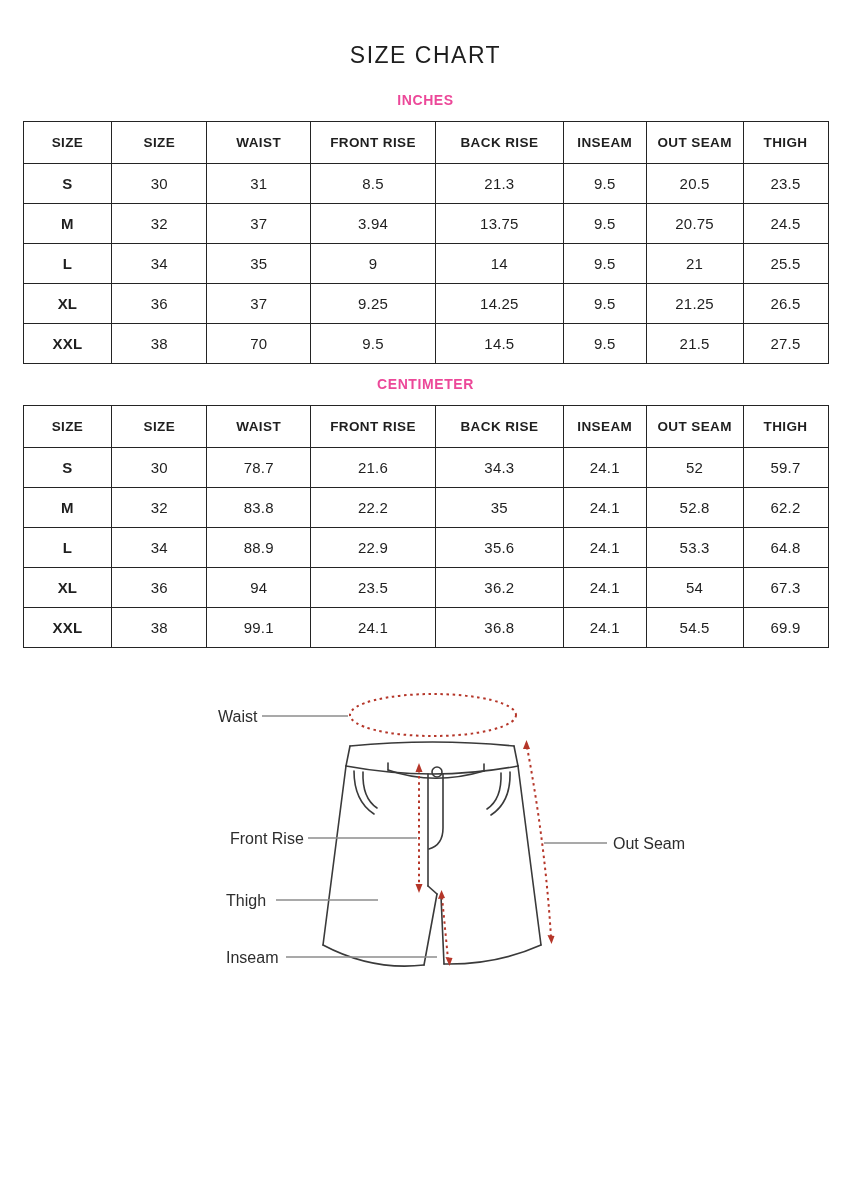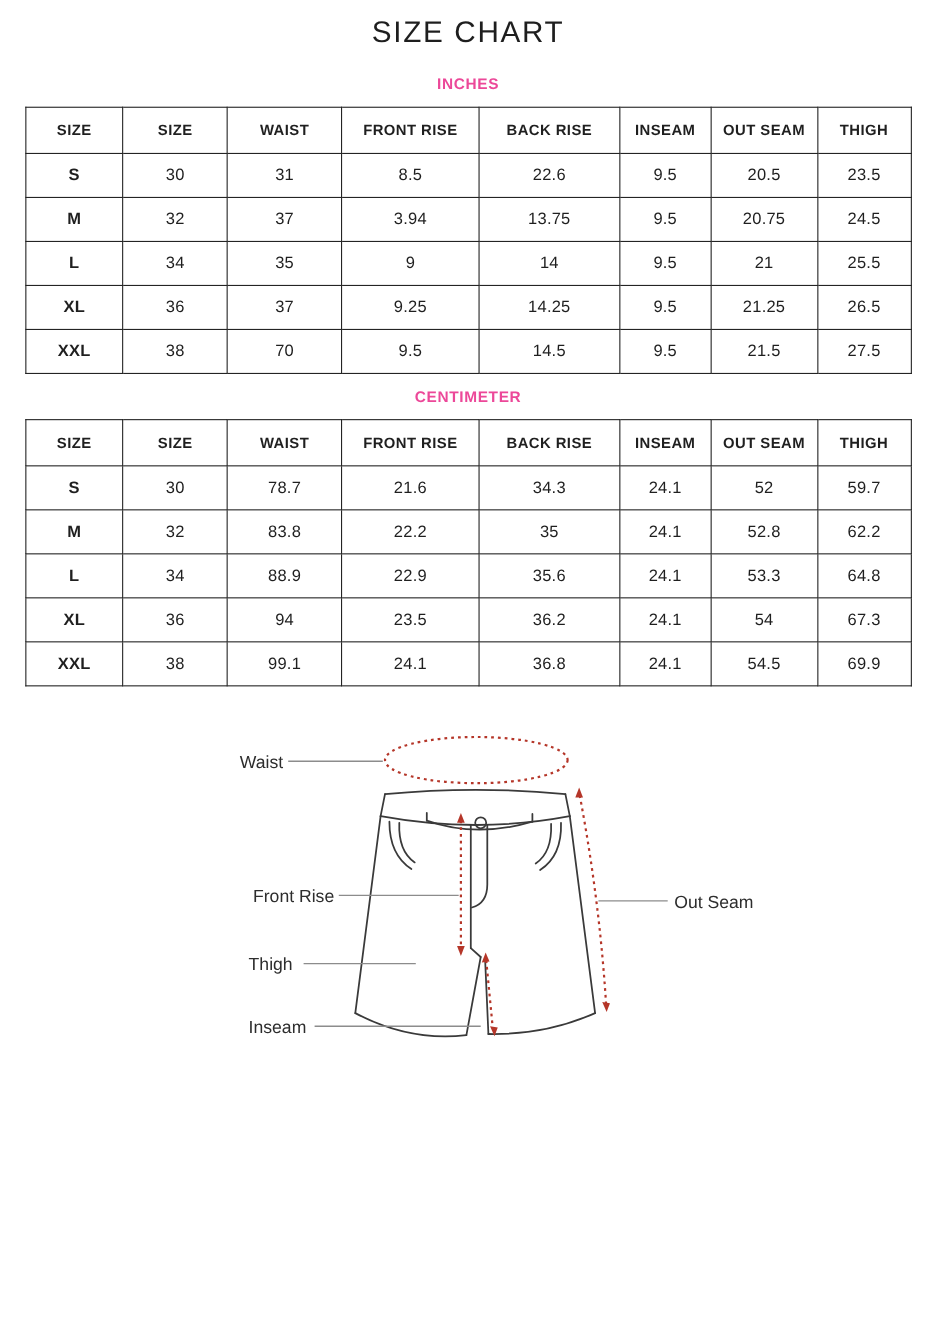--- a/index.html
+++ b/index.html
@@ -11,23 +11,23 @@
   }
   .page {
     position: relative;
     width: 851px;
     height: 1200px;
     background: #ffffff;
     overflow: hidden;
   }
   .title {
     margin: 0;
-    padding-top: 16px;
+    padding-top: 44px;
     text-align: center;
-    font-size: 27px;
+    font-size: 23px;
     font-weight: 400;
     letter-spacing: 1.5px;
     line-height: 1;
     color: #1e1e1e;
   }
   .caption {
     text-align: center;
     font-size: 14px;
     font-weight: 700;
     letter-spacing: 0.6px;
@@ -133,21 +133,21 @@
           <th>OUT SEAM</th>
           <th>THIGH</th>
         </tr>
       </thead>
       <tbody>
         <tr>
           <td>S</td>
           <td>30</td>
           <td>31</td>
           <td>8.5</td>
-          <td>22.6</td>
+          <td>21.3</td>
           <td>9.5</td>
           <td>20.5</td>
           <td>23.5</td>
         </tr>
         <tr>
           <td>M</td>
           <td>32</td>
           <td>37</td>
           <td>3.94</td>
           <td>13.75</td>

